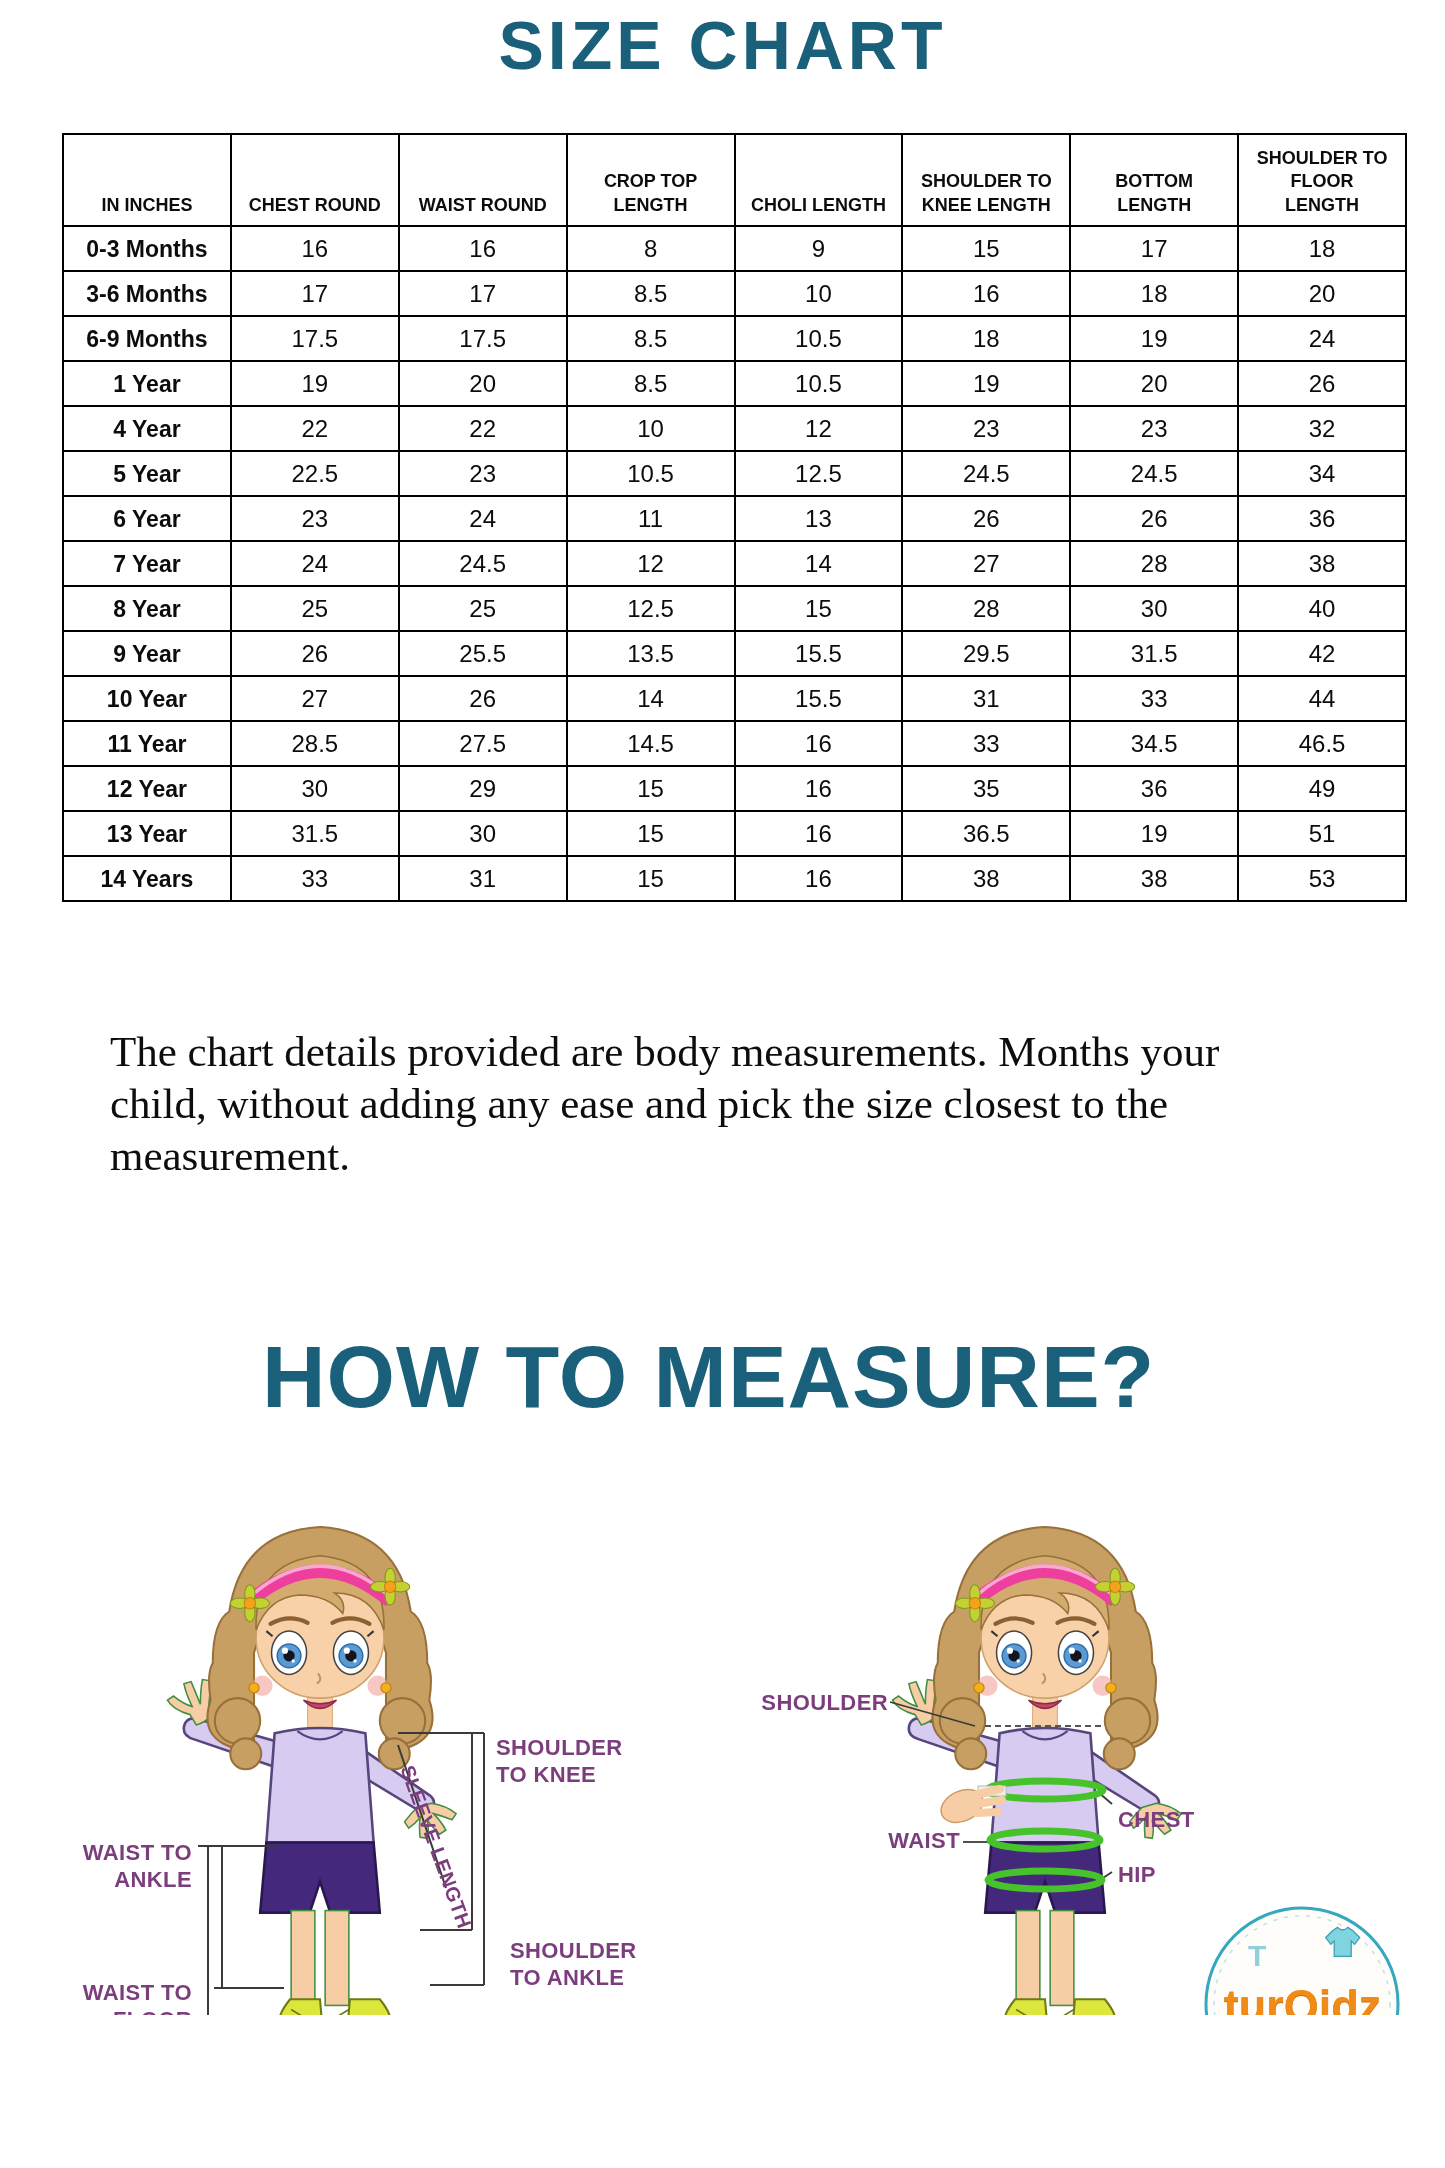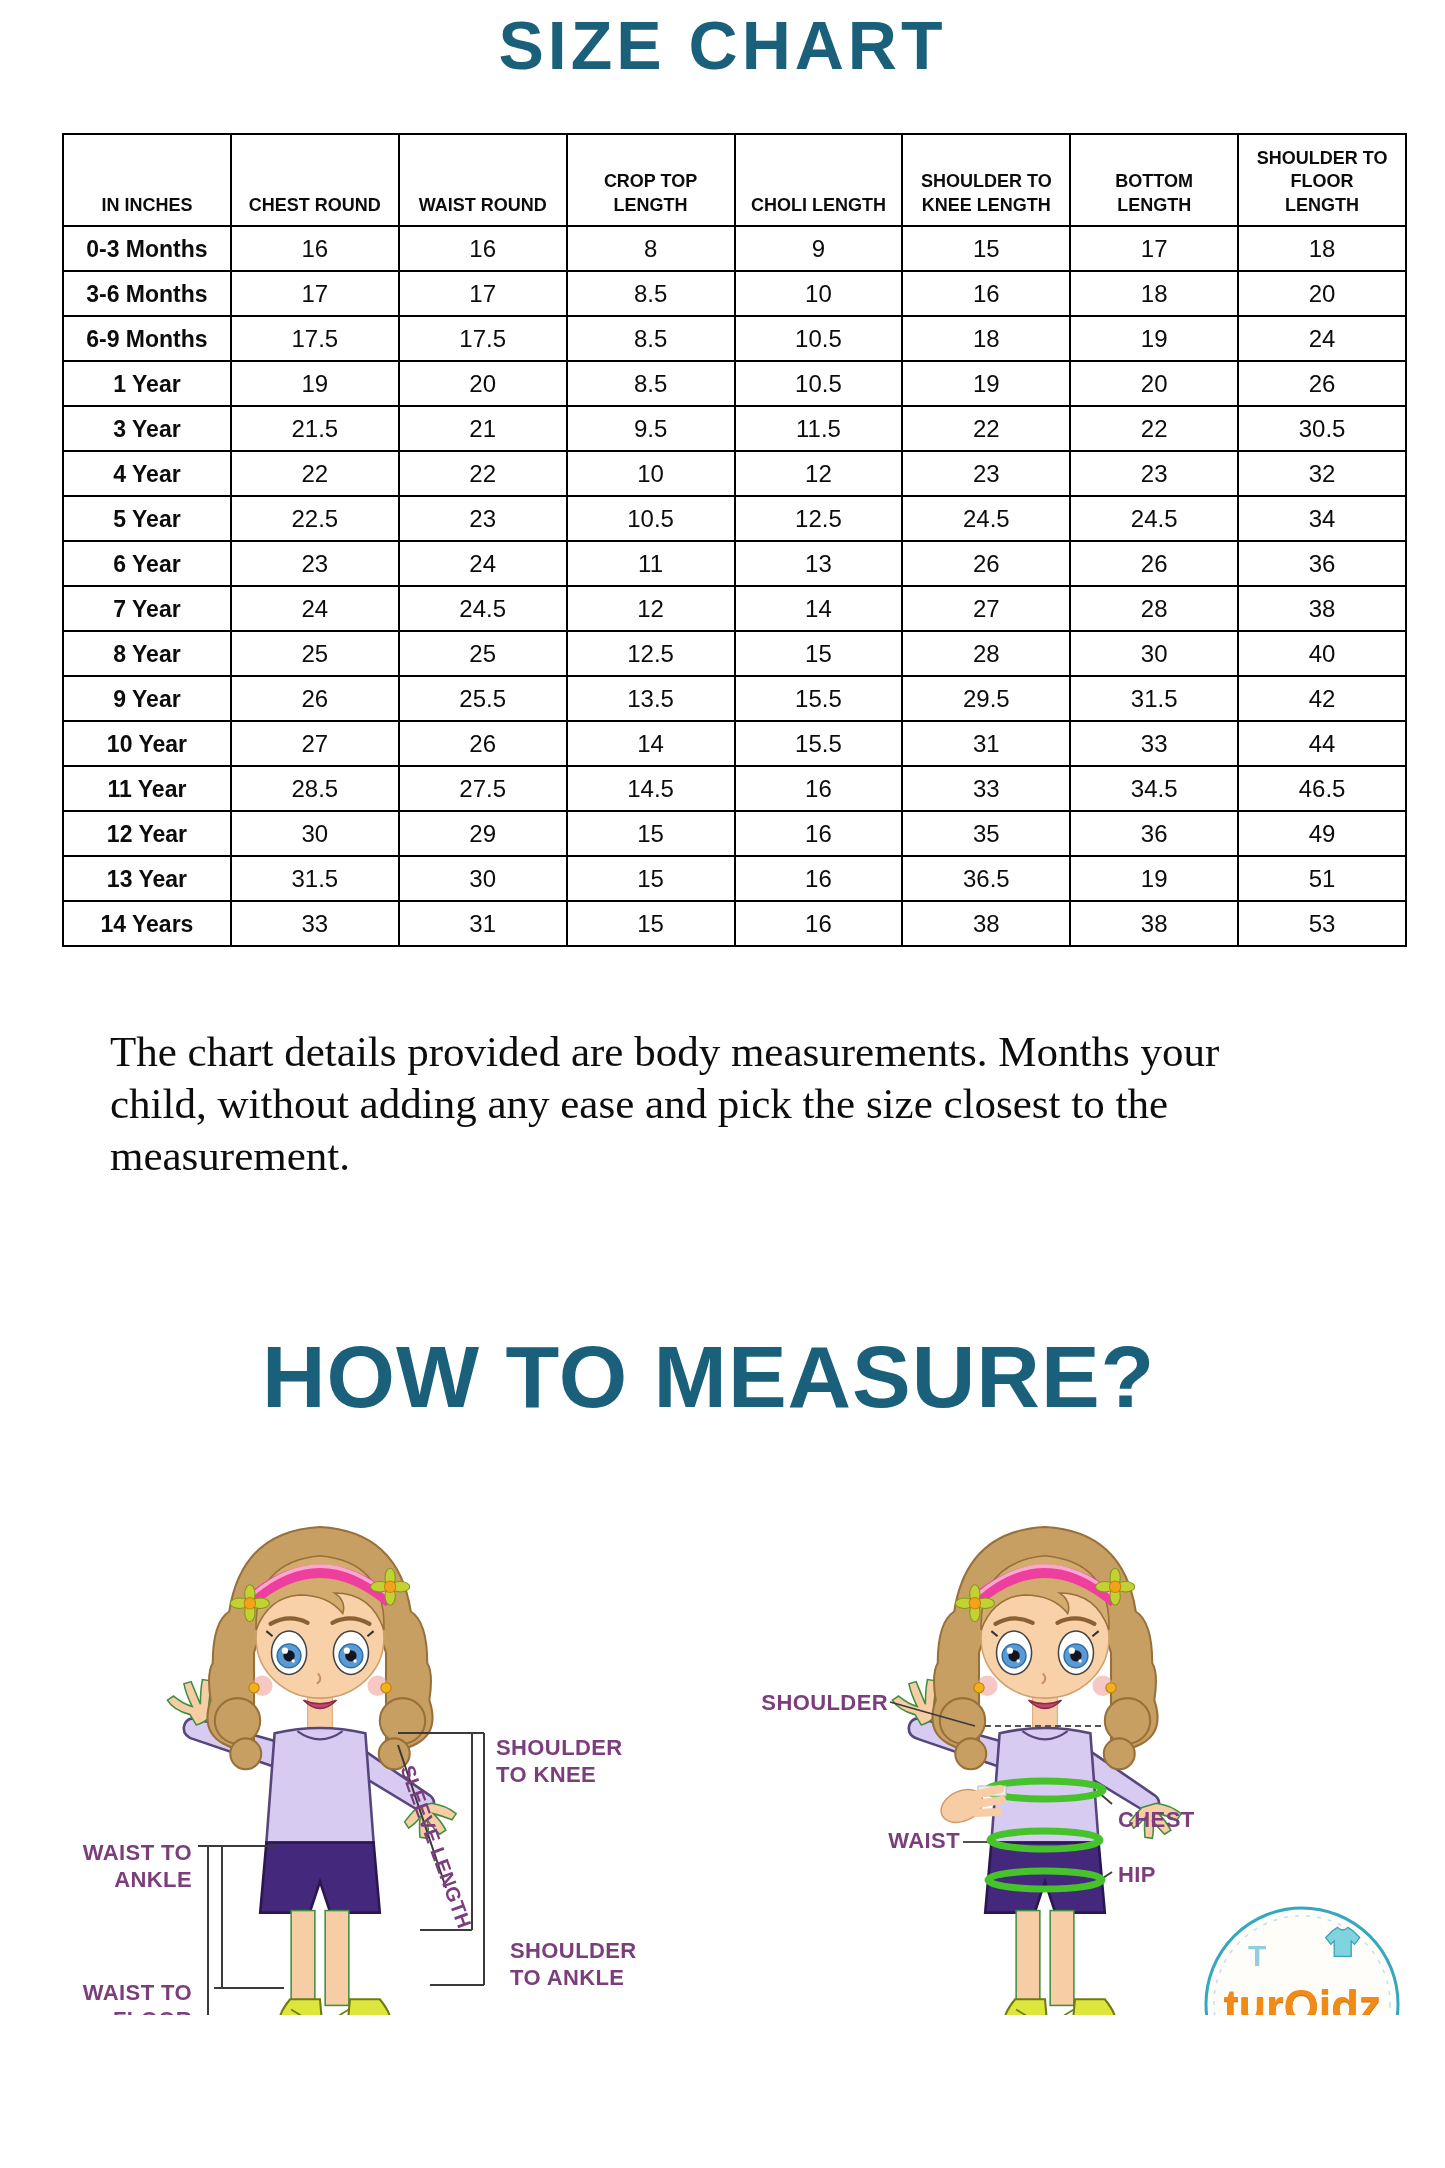--- a/index.html
+++ b/index.html
@@ -120,30 +120,20 @@
         </tr>
         <tr>
           <td class="rowhead">1 Year</td>
           <td>19</td>
           <td>20</td>
           <td>8.5</td>
           <td>10.5</td>
           <td>19</td>
           <td>20</td>
           <td>26</td>
-        </tr>
-        <tr>
-          <td class="rowhead">3 Year</td>
-          <td>21.5</td>
-          <td>21</td>
-          <td>9.5</td>
-          <td>11.5</td>
-          <td>22</td>
-          <td>22</td>
-          <td>30.5</td>
         </tr>
         <tr>
           <td class="rowhead">4 Year</td>
           <td>22</td>
           <td>22</td>
           <td>10</td>
           <td>12</td>
           <td>23</td>
           <td>23</td>
           <td>32</td>

